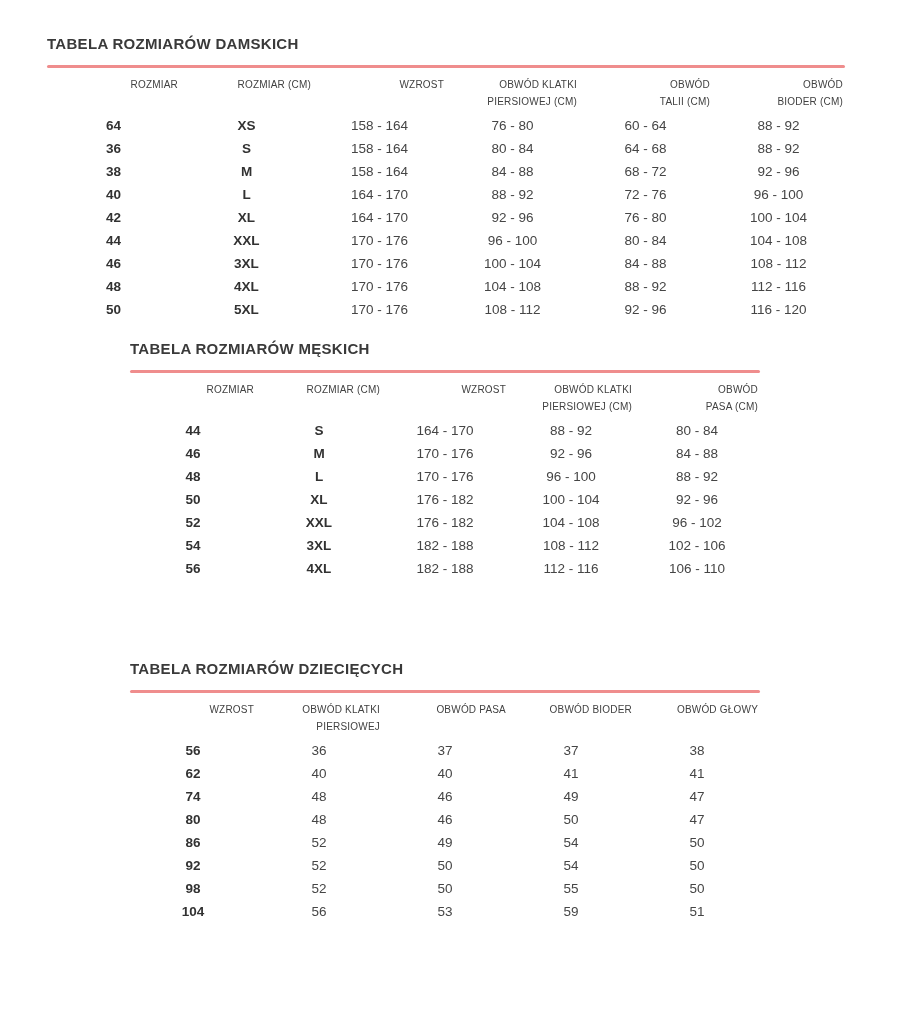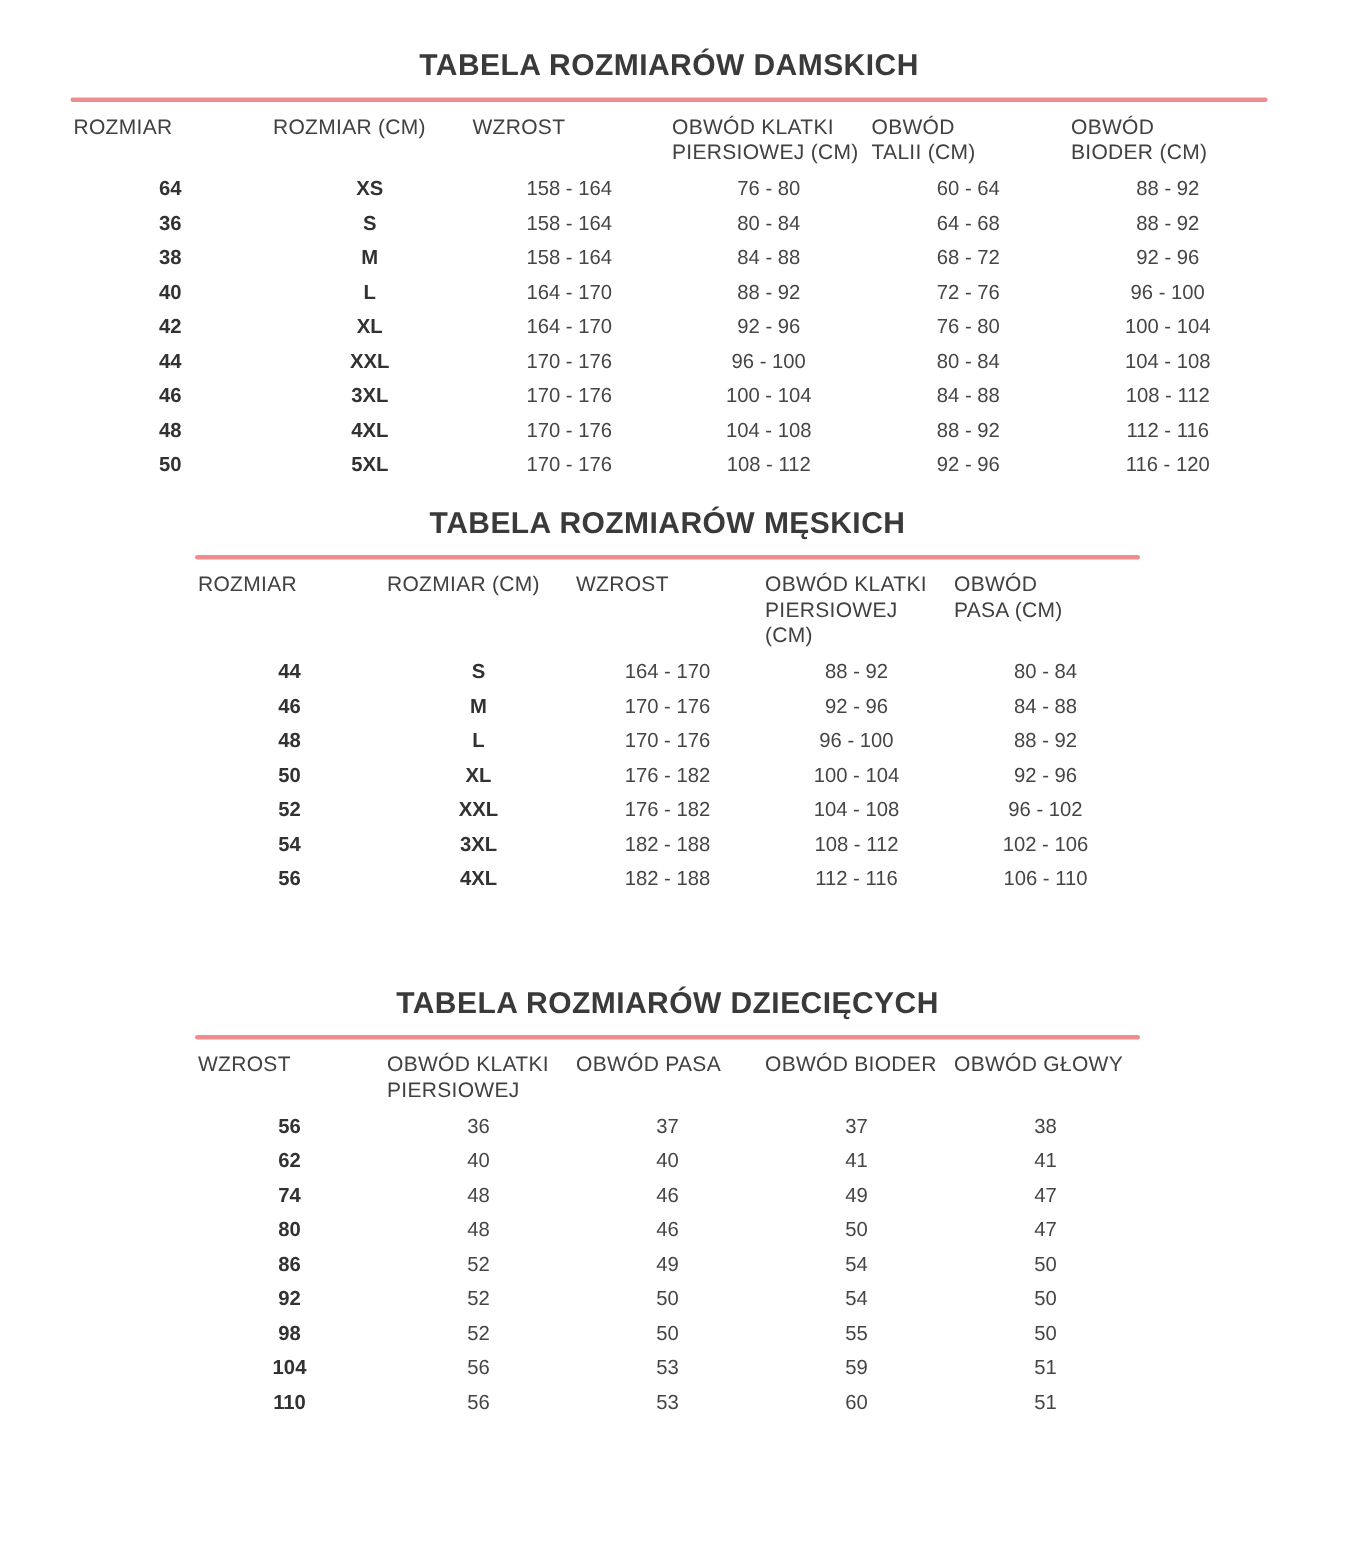--- a/index.html
+++ b/index.html
@@ -16,43 +16,42 @@
     background: #ffffff;
     overflow: hidden;
   }
   section.size-table { position: absolute; }
   section.t0 { left: 47px;  top: 34px;  width: 798px; }
   section.t1 { left: 130px; top: 339px; width: 630px; }
   section.t2 { left: 130px; top: 659px; width: 630px; }
 
   .table-title {
     margin: 0 0 11px 0;
-    text-align: center;
-    font-size: 20px;
+    font-size: 15px;
     font-weight: 700;
     letter-spacing: 0.3px;
     color: #3a3a3a;
     line-height: 20px;
   }
   .red-line {
     height: 3px;
     border-radius: 1.5px;
     margin: 0 0 5px 0;
     background: #ef8d8d;
   }
   table {
     width: 100%;
     border-collapse: collapse;
     table-layout: fixed;
   }
   th {
-    font-size: 14px;
+    font-size: 10px;
     font-weight: 400;
     color: #414141;
-    text-align: left;
+    text-align: right;
     vertical-align: top;
     line-height: 17px;
     padding: 3px 2px 4px 2px;
     white-space: pre-line;
     letter-spacing: 0.2px;
   }
   td {
     font-size: 13.5px;
     color: #454545;
     text-align: center;
@@ -297,24 +296,17 @@
             <td>55</td>
             <td>50</td>
           </tr>
           <tr>
             <td class="bold">104</td>
             <td>56</td>
             <td>53</td>
             <td>59</td>
             <td>51</td>
           </tr>
-          <tr>
-            <td class="bold">110</td>
-            <td>56</td>
-            <td>53</td>
-            <td>60</td>
-            <td>51</td>
-          </tr>
         </tbody>
     </table>
   </section>
 
 </main>
 
 </body></html>

